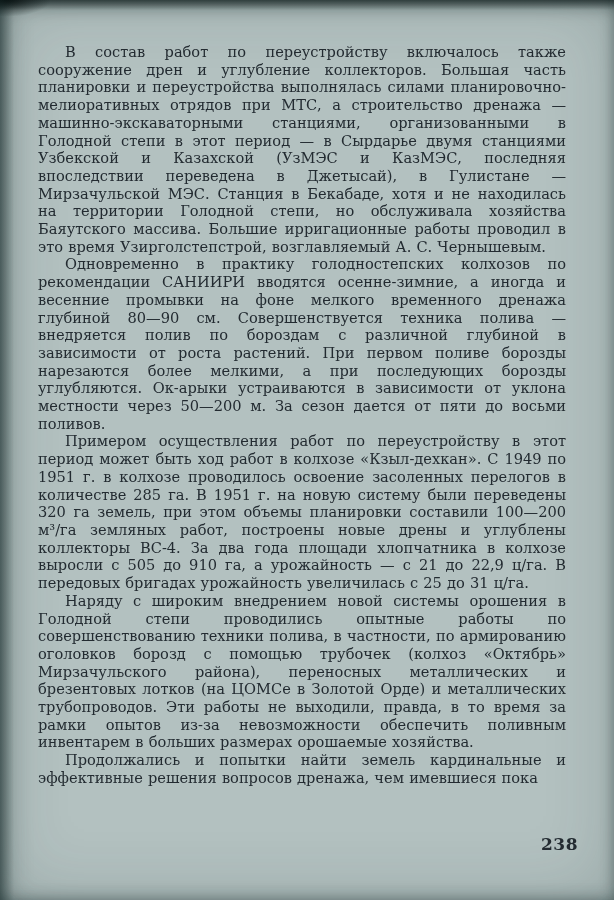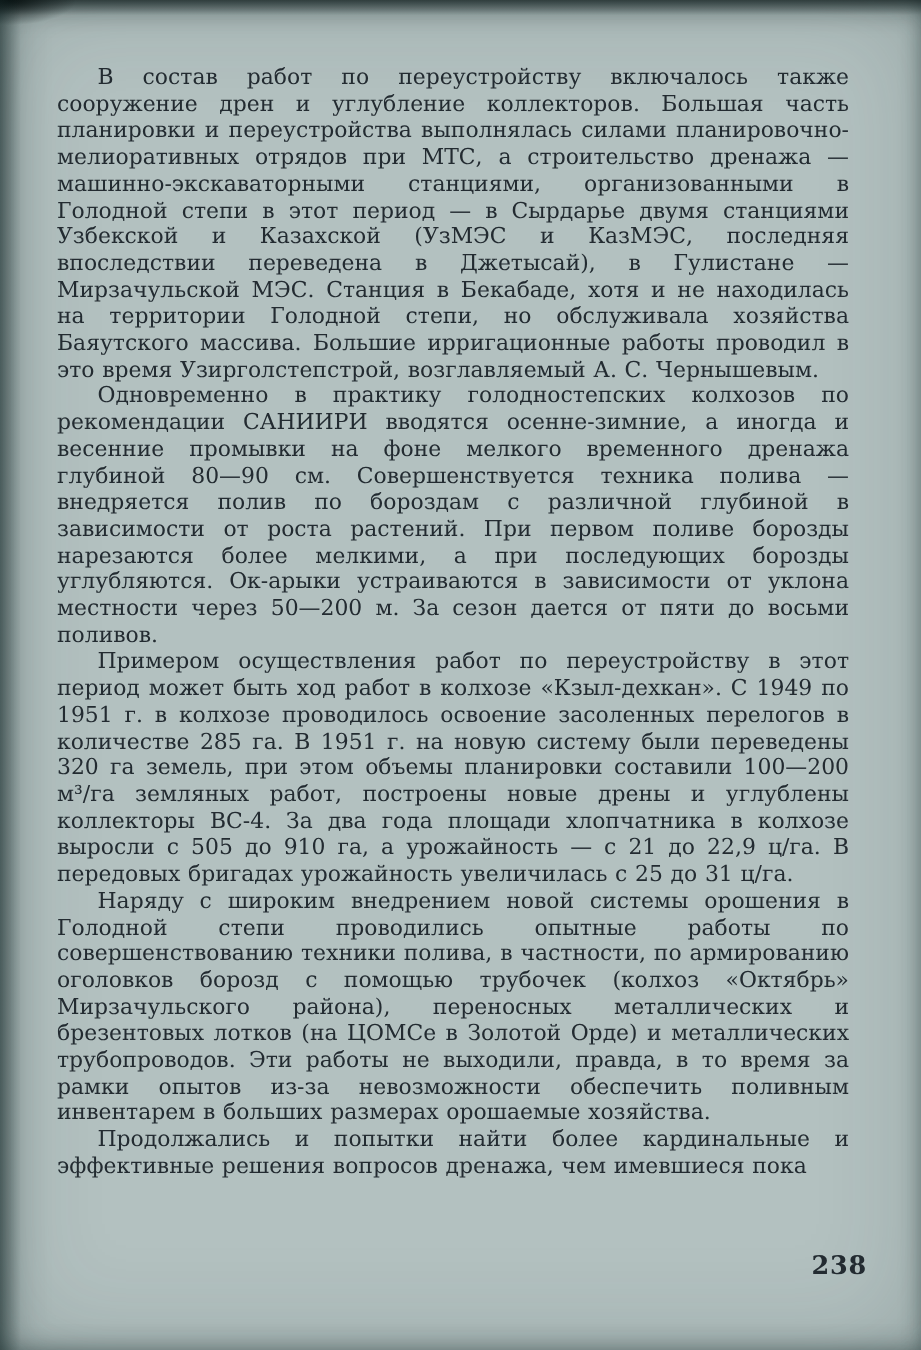--- a/index.html
+++ b/index.html
@@ -85,18 +85,18 @@
 
   <div class="scan-top"></div>
   <div class="scan-corner"></div>
   <div class="scan-left"></div>
 
   <div class="text-block">
     <p>В состав работ по переустройству включалось также сооружение дрен и углубление коллекторов. Большая часть планировки и переустройства выполнялась силами планировочно-мелиоративных отрядов при МТС, а строительство дренажа — машинно-экскаваторными станциями, организованными в Голодной степи в этот период — в Сырдарье двумя станциями Узбекской и Казахской (УзМЭС и КазМЭС, последняя впоследствии переведена в Джетысай), в Гулистане — Мирзачульской МЭС. Станция в Бекабаде, хотя и не находилась на территории Голодной степи, но обслуживала хозяйства Баяутского массива. Большие ирригационные работы проводил в это время Узирголстепстрой, возглавляемый А. С. Чернышевым.</p>
     <p>Одновременно в практику голодностепских колхозов по рекомендации САНИИРИ вводятся осенне-зимние, а иногда и весенние промывки на фоне мелкого временного дренажа глубиной 80—90 см. Совершенствуется техника полива — внедряется полив по бороздам с различной глубиной в зависимости от роста растений. При первом поливе борозды нарезаются более мелкими, а при последующих борозды углубляются. Ок-арыки устраиваются в зависимости от уклона местности через 50—200 м. За сезон дается от пяти до восьми поливов.</p>
     <p>Примером осуществления работ по переустройству в этот период может быть ход работ в колхозе «Кзыл-дехкан». С 1949 по 1951 г. в колхозе проводилось освоение засоленных перелогов в количестве 285 га. В 1951 г. на новую систему были переведены 320 га земель, при этом объемы планировки составили 100—200 м³/га земляных работ, построены новые дрены и углублены коллекторы ВС-4. За два года площади хлопчатника в колхозе выросли с 505 до 910 га, а урожайность — с 21 до 22,9 ц/га. В передовых бригадах урожайность увеличилась с 25 до 31 ц/га.</p>
     <p>Наряду с широким внедрением новой системы орошения в Голодной степи проводились опытные работы по совершенствованию техники полива, в частности, по армированию оголовков борозд с помощью трубочек (колхоз «Октябрь» Мирзачульского района), переносных металлических и брезентовых лотков (на ЦОМСе в Золотой Орде) и металлических трубопроводов. Эти работы не выходили, правда, в то время за рамки опытов из-за невозможности обеспечить поливным инвентарем в больших размерах орошаемые хозяйства.</p>
-    <p>Продолжались и попытки найти более кардинальные и эффективные решения вопросов дренажа, чем имевшиеся пока</p>
+    <p>Продолжались и попытки найти земель кардинальные и эффективные решения вопросов дренажа, чем имевшиеся пока</p>
   </div>
 
   <div class="page-number">238</div>
 
 </div>
 
 </body></html>

